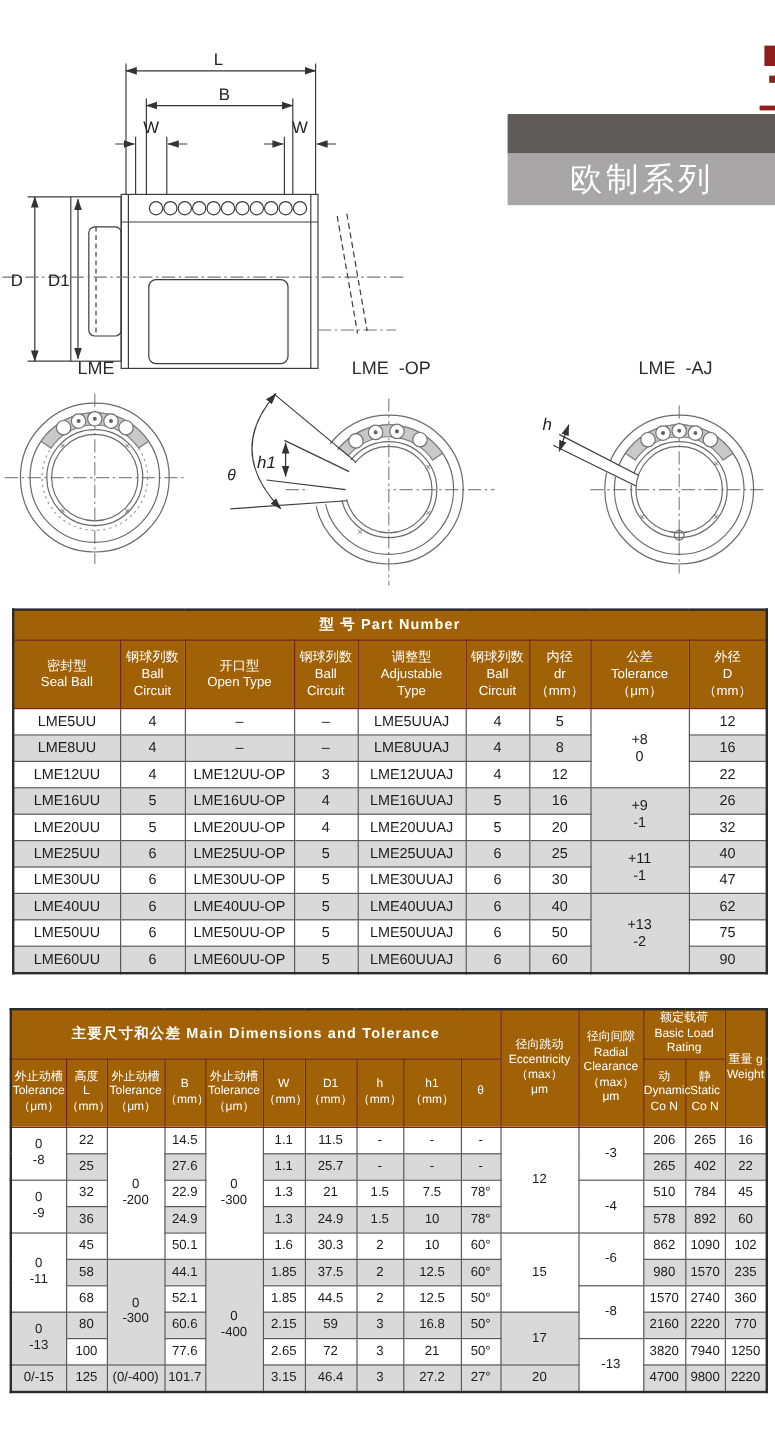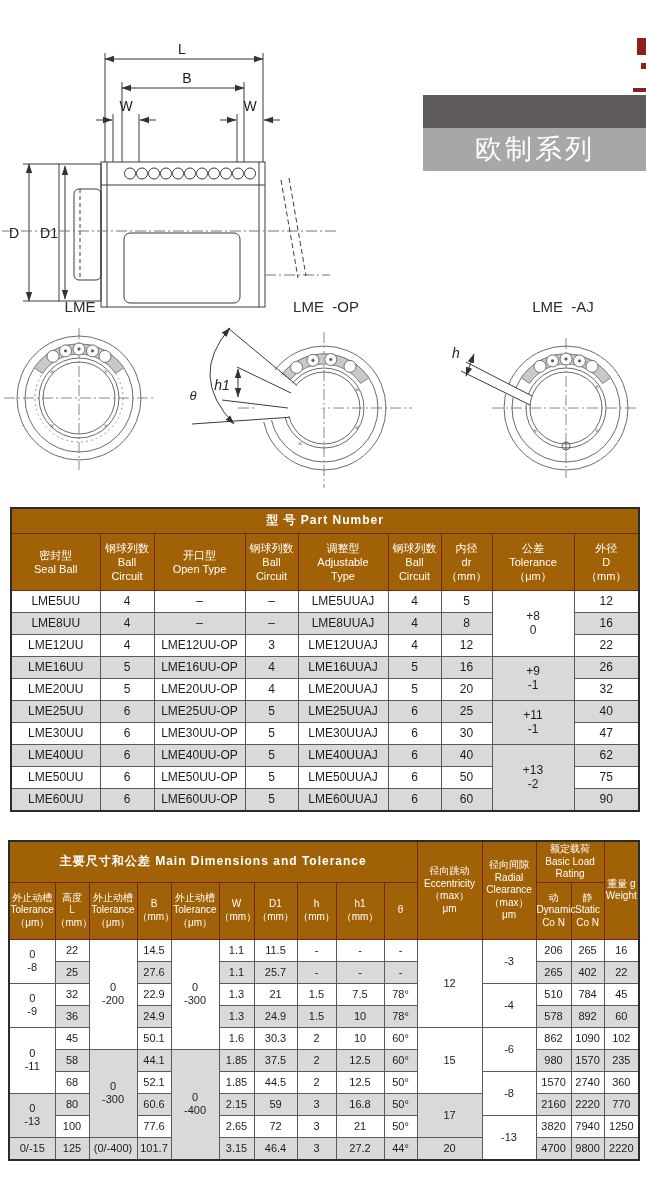--- a/index.html
+++ b/index.html
@@ -566,21 +566,21 @@
         </tr>
         <tr class="alt">
           <td rowspan="1" class="merged">0/-15</td>
           <td>125</td>
           <td rowspan="1" class="merged">(0/-400)</td>
           <td>101.7</td>
           <td>3.15</td>
           <td>46.4</td>
           <td>3</td>
           <td>27.2</td>
-          <td>44°</td>
+          <td>27°</td>
           <td rowspan="1" class="merged">20</td>
           <td>4700</td>
           <td>9800</td>
           <td>2220</td>
         </tr>
       </tbody>
   </table>
 
 </div>
 

